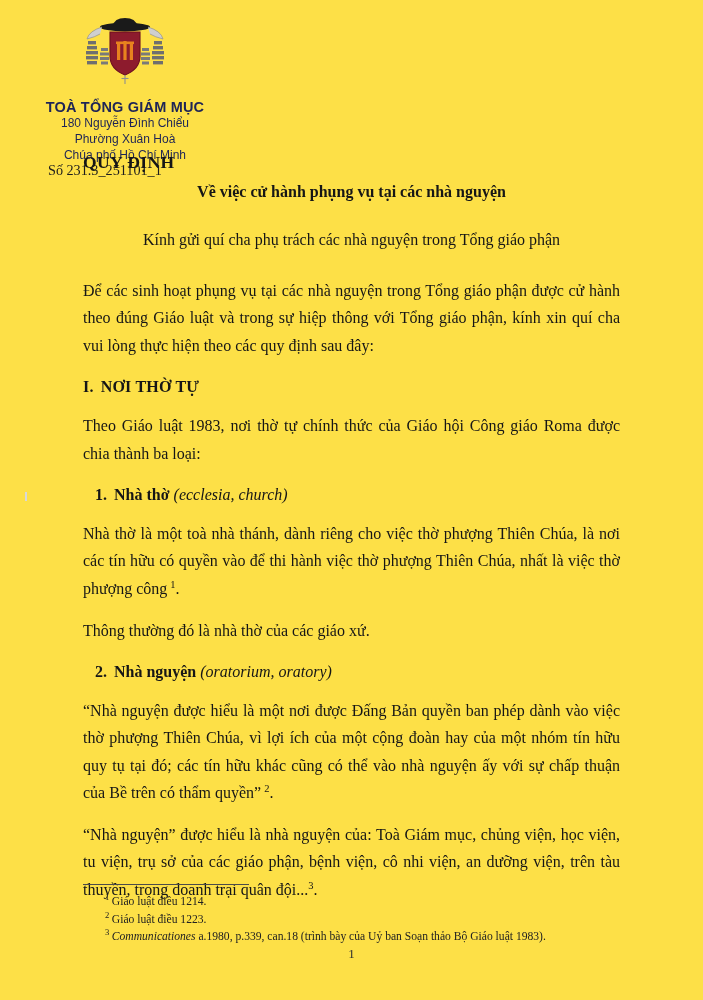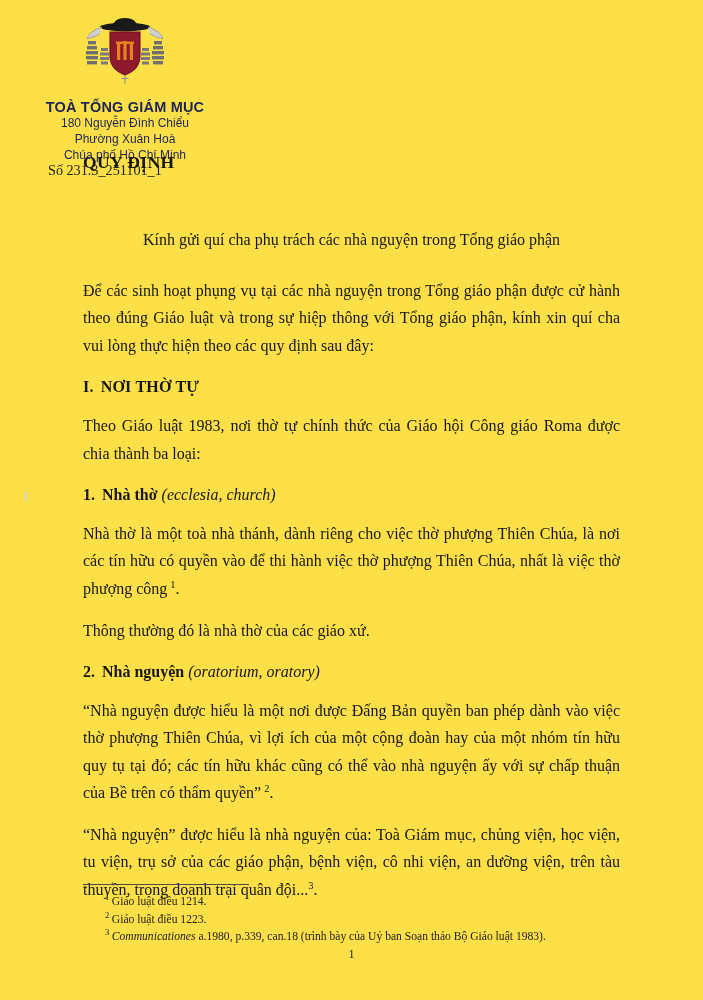--- a/index.html
+++ b/index.html
@@ -107,21 +107,21 @@
     line-height: 1.55;
     margin: 16px 0 12px 0;
     letter-spacing: 0.2px;
   }
   h2.sec-heading .num { margin-right: 7px; }
 
   h3.sub-heading {
     font-weight: bold;
     font-size: 16px;
     line-height: 1.55;
-    margin: 16px 0 12px 0;
+    margin: 16px 0 12px 12px;
   }
   h3.sub-heading .num { margin-right: 7px; }
   h3.sub-heading .latin {
     font-weight: normal;
     font-style: italic;
   }
   sup.fn {
     font-size: 10.5px;
     vertical-align: super;
     line-height: 0;
@@ -237,20 +237,21 @@
     </svg>
     <div class="org-name">TOÀ TỔNG GIÁM MỤC</div>
     <div class="org-addr">180 Nguyễn Đình Chiểu</div>
     <div class="org-addr">Phường Xuân Hoà</div>
     <div class="org-addr">Chúa phố Hồ Chí Minh</div>
   </div>
 
   <div class="doc-number">Số 231.3_251101_1</div>
 
   <div class="doc-title">QUY ĐỊNH</div>
+  <div class="doc-subtitle">Về việc cử hành phụng vụ tại các nhà nguyện</div>
 
   <div class="body">
 
     <div class="salutation">Kính gửi quí cha phụ trách các nhà nguyện trong Tổng giáo phận</div>
 
     <p class="para">Để các sinh hoạt phụng vụ tại các nhà nguyện trong Tổng giáo phận được cử hành theo đúng Giáo luật và trong sự hiệp thông với Tổng giáo phận, kính xin quí cha vui lòng thực hiện theo các quy định sau đây:</p>
 
     <h2 class="sec-heading">
       <span class="num">I.</span><span>NƠI THỜ TỰ</span>
     </h2>

